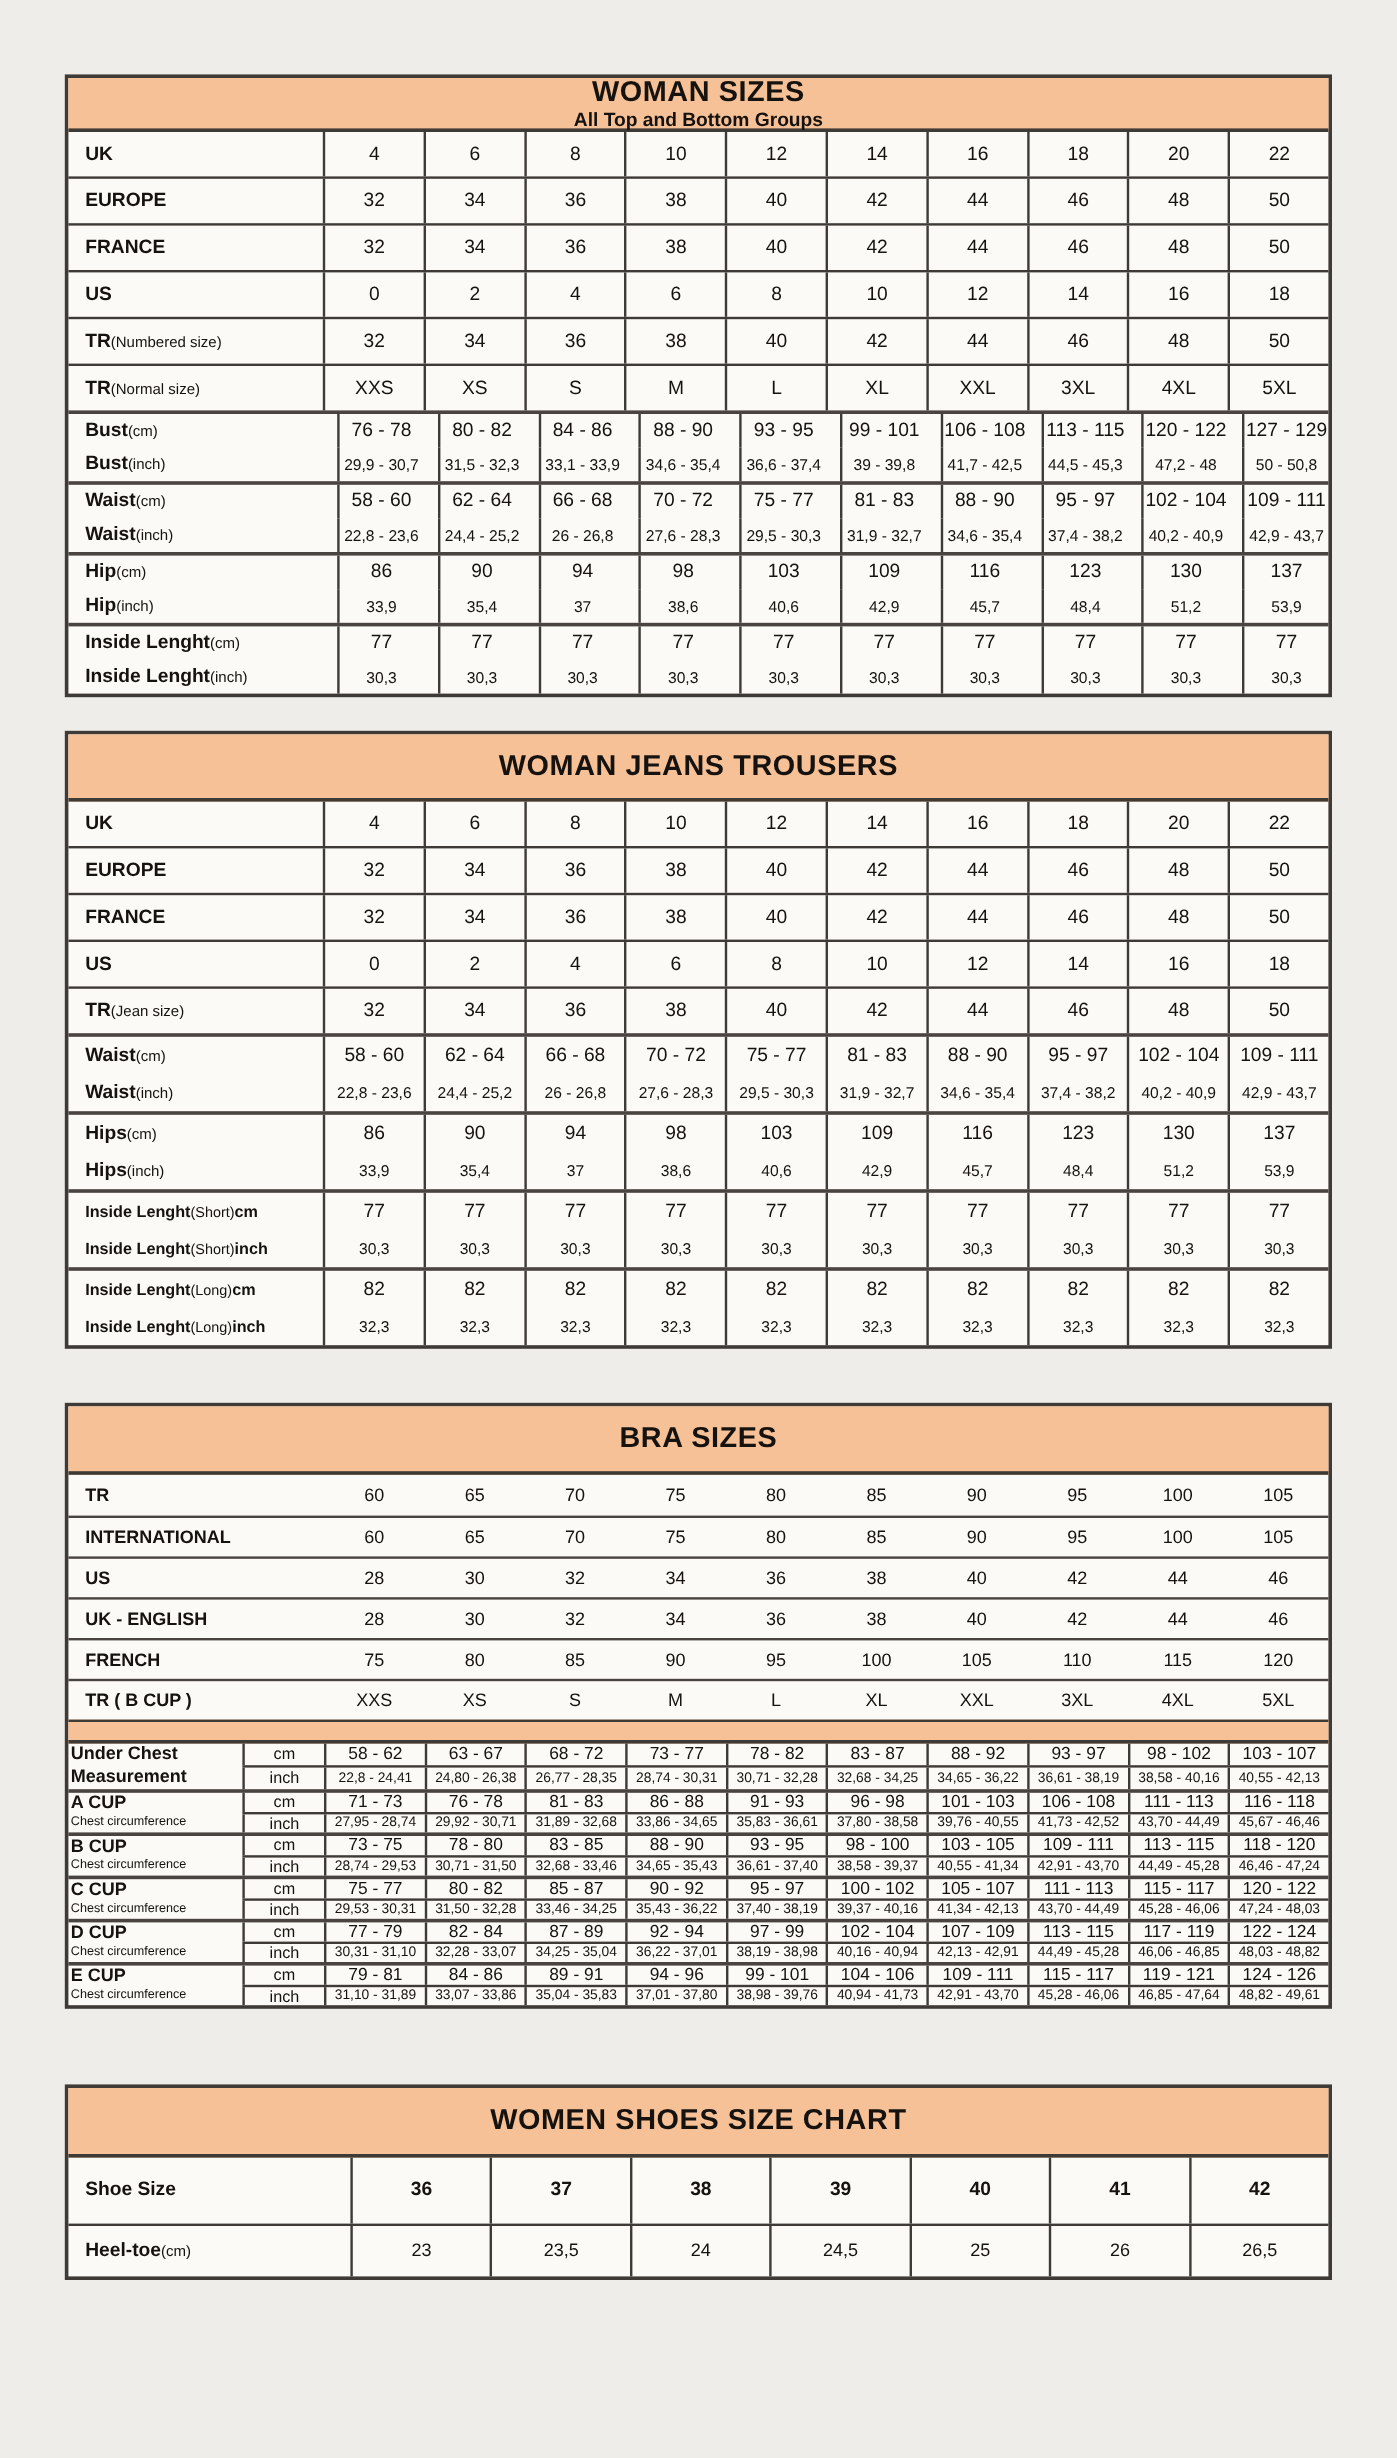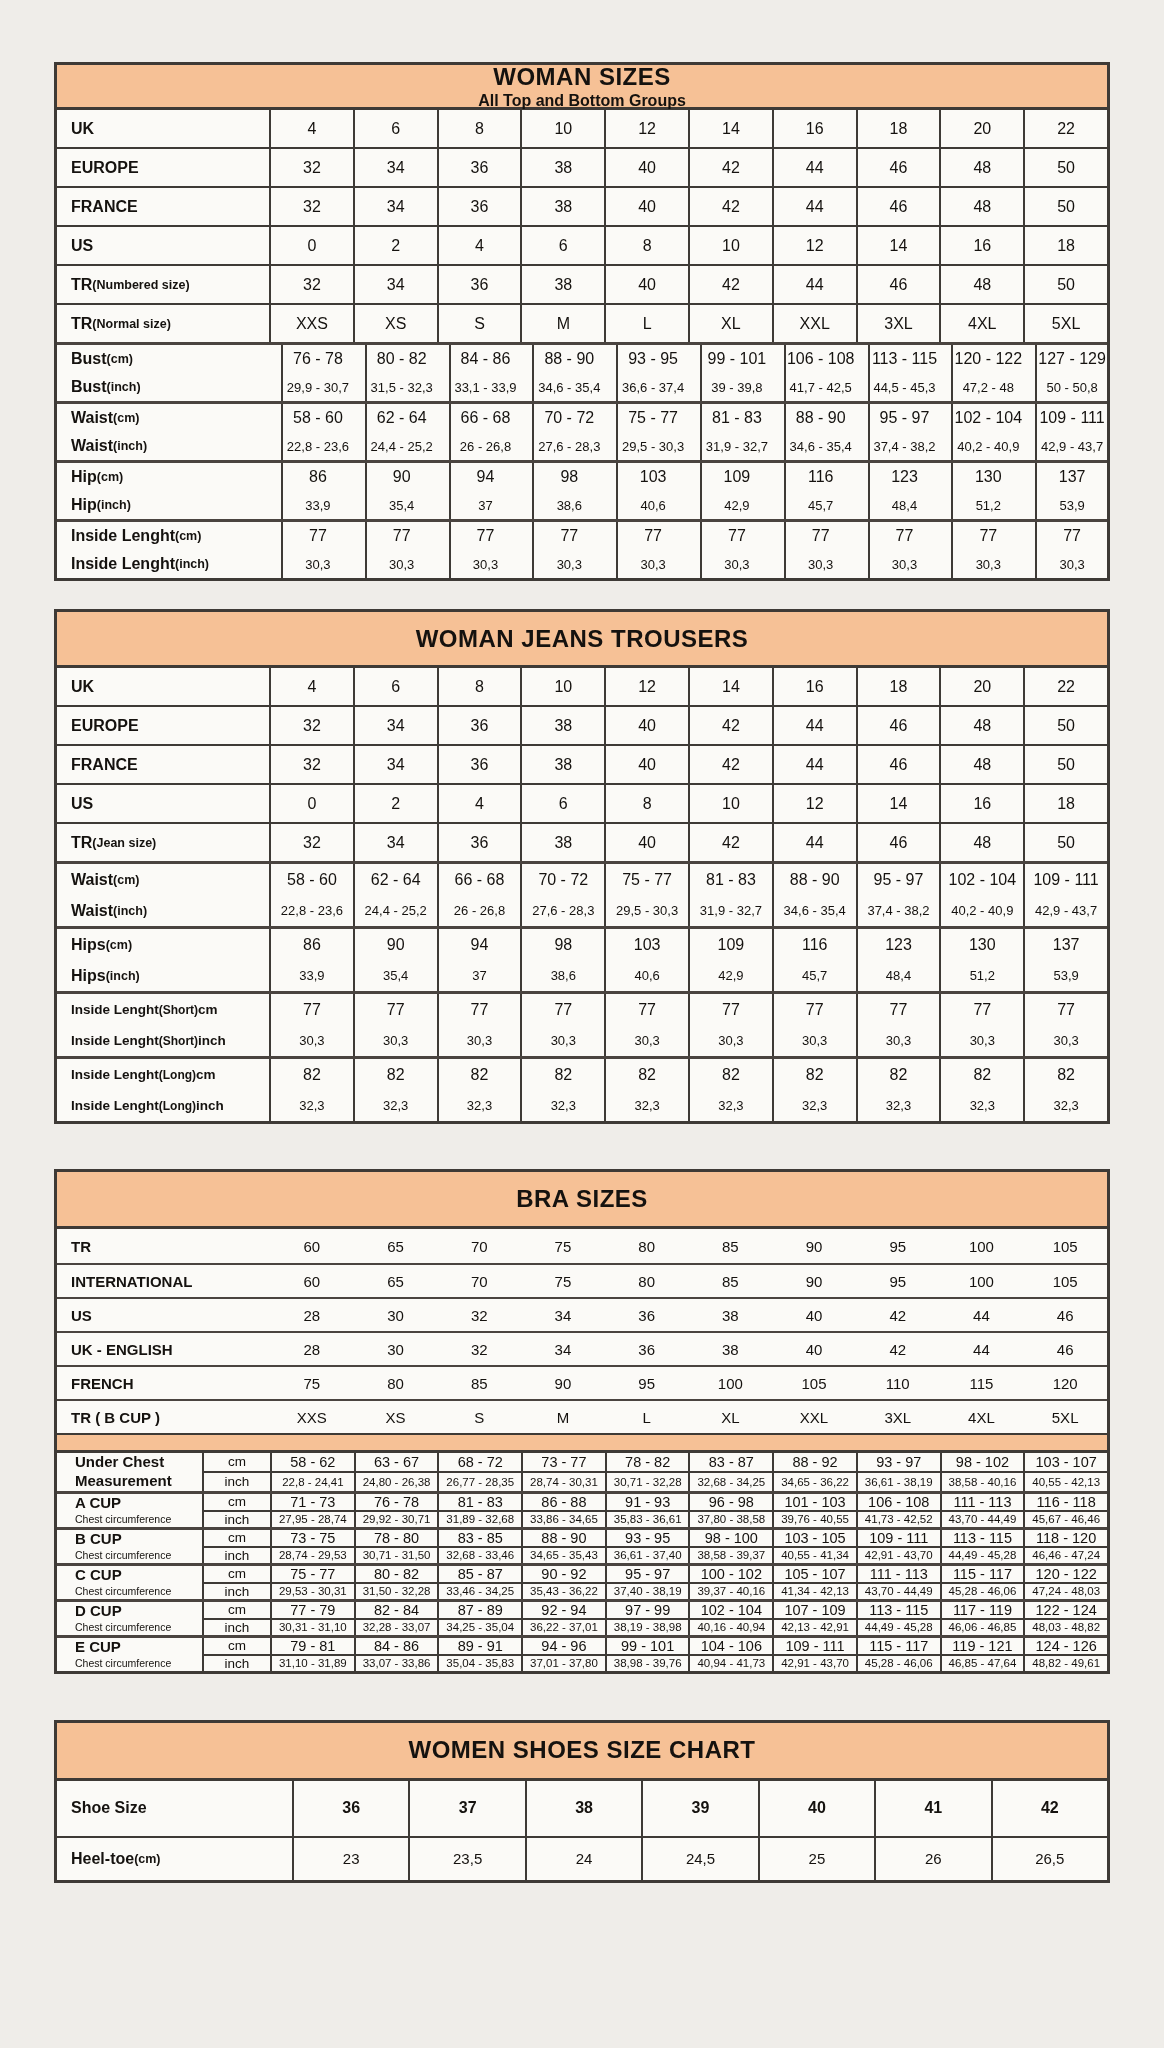--- a/index.html
+++ b/index.html
@@ -45,21 +45,21 @@
     text-align:center;
     font-size:16px;
   }
   .cell.v{border-left:2px solid var(--line);}
   .lbl{
     justify-content:flex-start;
     padding-left:14px;
     font-weight:bold;
     font-size:16px;
   }
-  .lbl .note{font-size:12.5px;font-weight:bold;}
+  .lbl .note{font-size:12.5px;font-weight:normal;}
   .row{border-top:2px solid var(--line);}
   .row.first{border-top:none;}
   .row.thick{border-top:3px solid var(--line-soft);}
   .t-sizes .single .row-grid{height:37px;}
   .t-jeans .single .row-grid{height:37px;}
   .t-sizes .pair .row-grid{height:28px;gap:12px;}
   .t-jeans .pair .row-grid{height:31px;}
   .pair .row-grid.l2 .cell{font-size:13px;}
   .pair .row-grid.l2 .lbl{font-size:16px;}
   .pair .lbl-small{font-size:13.5px !important;}
@@ -75,22 +75,22 @@
   .t-bra .band.first{border-top:none;}
   .t-bra .band .cell{font-size:15px;}
   .t-bra .strip{
     height:20px;background:var(--peach);
     border-top:2px solid var(--line);border-bottom:3px solid var(--line);
   }
   .t-bra .group{display:flex;border-top:3px solid var(--line-soft);}
   .t-bra .group.first{border-top:none;}
   .t-bra .group-label{
     width:145px;flex:none;
-    display:flex;flex-direction:column;justify-content:flex-end;
-    padding-left:18px;
+    display:flex;flex-direction:column;justify-content:flex-start;
+    padding-left:2px;
   }
   .t-bra .group-label .gl-main{font-weight:bold;font-size:15px;line-height:1.25;}
   .t-bra .group-label .gl-sub{font-size:10.5px;line-height:1.3;}
   .t-bra .group-right{flex:1;display:flex;flex-direction:column;}
   .t-bra .unit-line{
     flex:1;display:grid;
     grid-template-columns:68px repeat(10,1fr);
     height:31px;
   }
   .t-bra .unit-line + .unit-line{border-top:2px solid var(--line);}
@@ -109,21 +109,21 @@
   .t-shoes .row.r2 .cell{font-size:15px;}
   .t-shoes .row.r2 .lbl{font-size:16px;}
 
   
   .t-sizes{margin-top:62px;}
   .t-sizes .hd{height:45px;}
   .t-jeans{margin-top:28px;}
   .t-jeans .hd{height:56px;}
   .t-bra{margin-top:45px;}
   .t-bra .hd{height:57px;}
-  .t-shoes{margin-top:46px;}
+  .t-shoes{margin-top:63px;}
   .t-shoes .hd{height:58px;}
 </style>
 </head>
 <body>
 
 <div class="page">
 
   <section class="tbl t-sizes">
     <header class="hd">
       <div class="hd-title">WOMAN SIZES</div>

